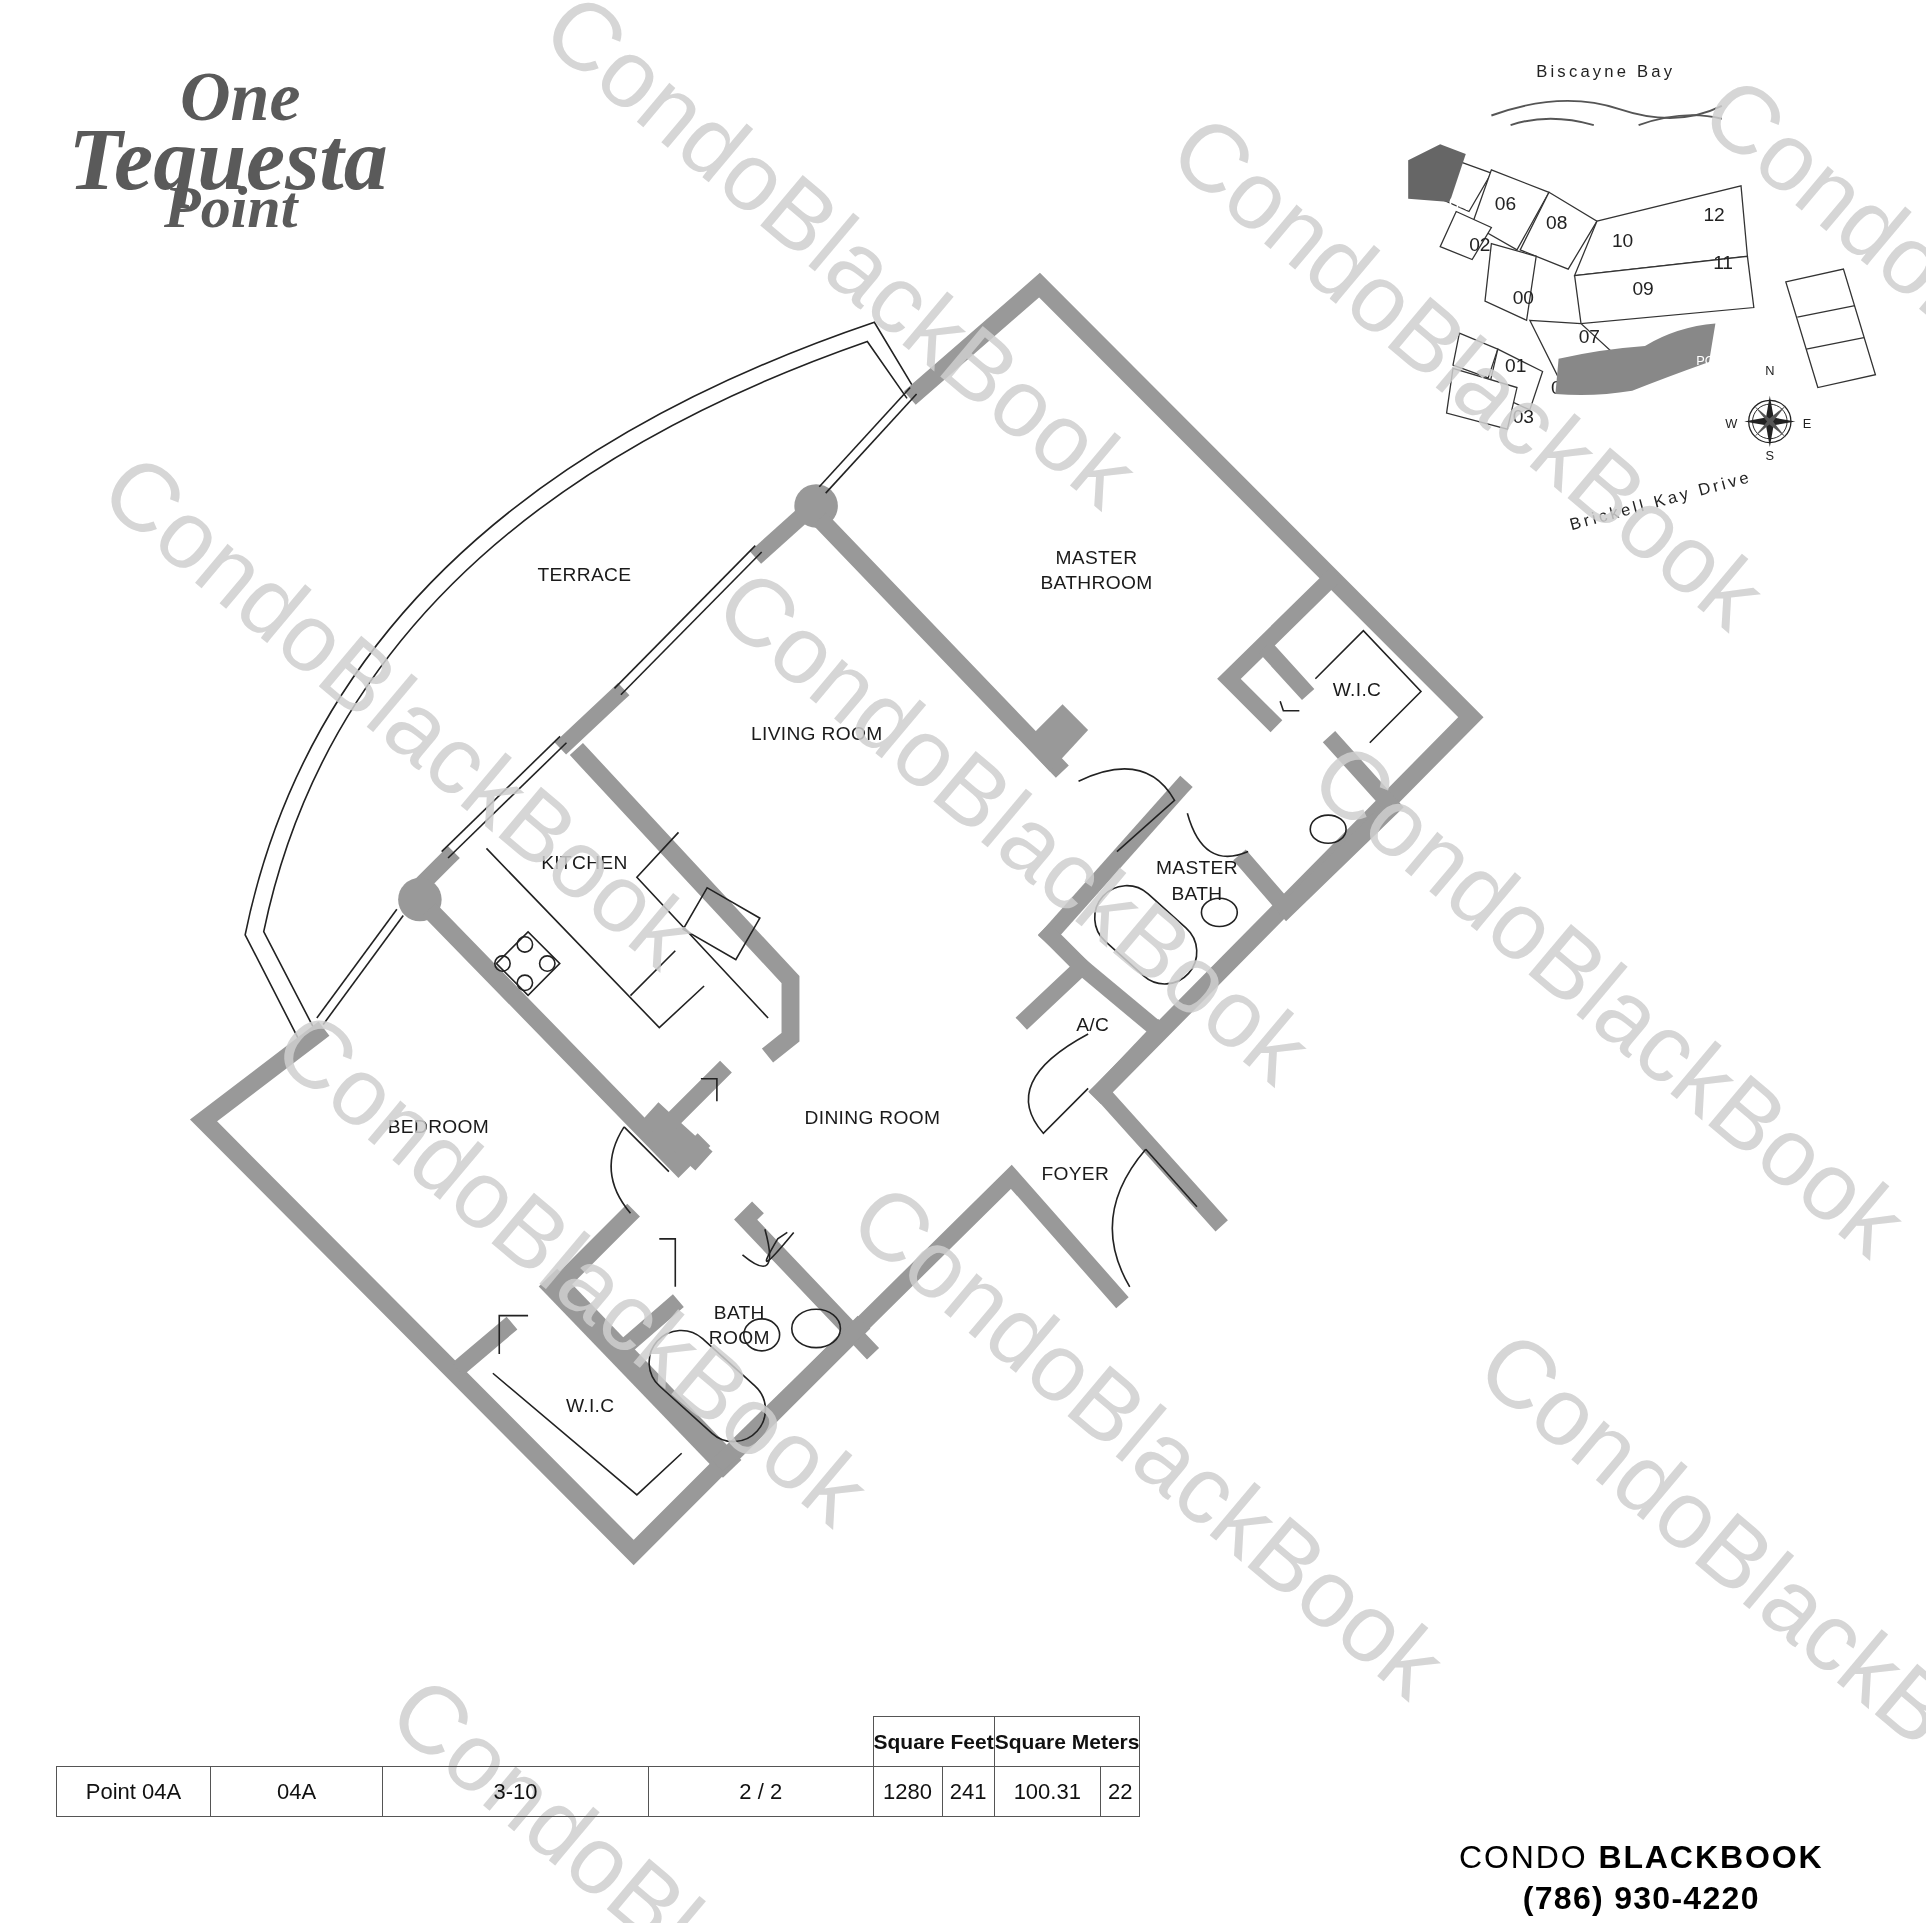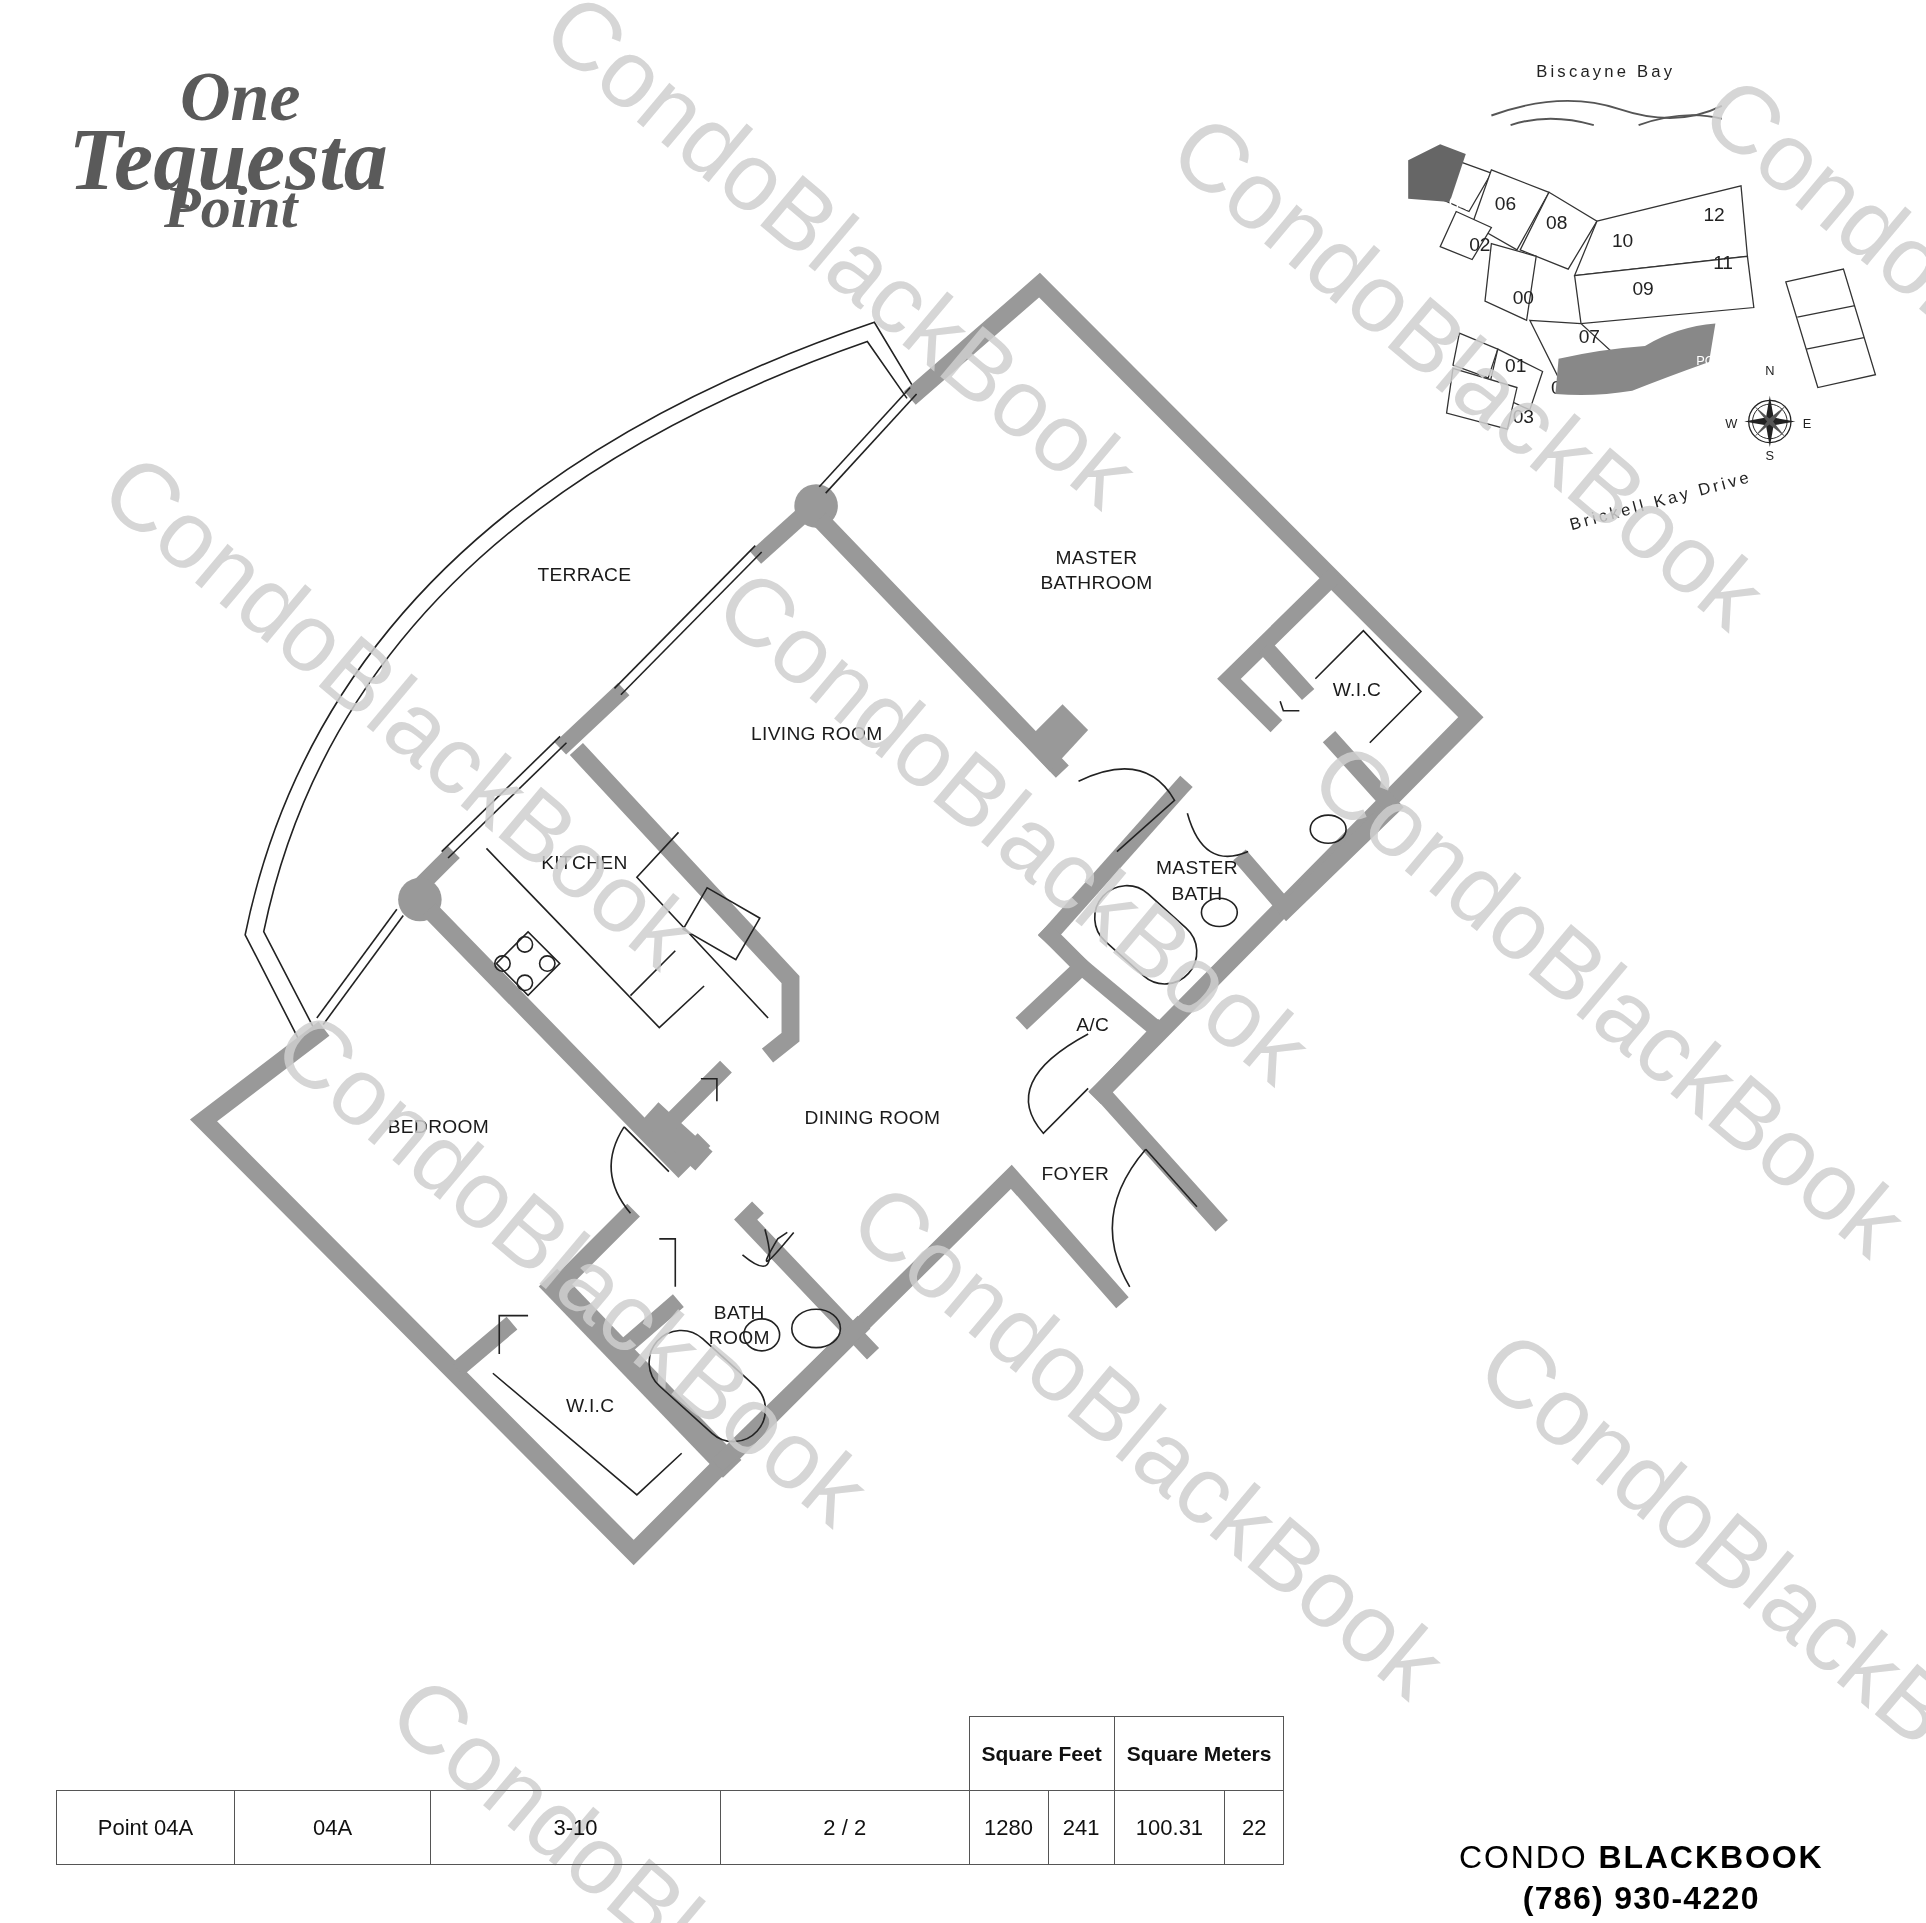--- a/index.html
+++ b/index.html
@@ -7,21 +7,21 @@
   #plan { position:absolute; left:0; top:0; }
   .wall { stroke:#999999; fill:none; stroke-linecap:square; stroke-linejoin:miter; }
   .thin { stroke:#222; fill:none; stroke-width:2.5; }
   .room-label { font-family:"Liberation Sans", sans-serif; font-size:30px; fill:#1a1a1a; text-anchor:middle; letter-spacing:0.5px; }
   .wm { font-family:"Liberation Sans", sans-serif; font-size:150px; fill:#cfcfcf; opacity:0.85; }
   .logo { position:absolute; left:62px; top:51px; width:307px; height:192px; color:#5a5a5a; font-family:"Liberation Serif", serif; font-style:italic; font-weight:bold; }
   .logo .l1 { position:absolute; left:118px; top:6.4px; font-size:70px; }
   .logo .l2 { position:absolute; left:6.4px; top:58px; font-size:88px; }
   .logo .l3 { position:absolute; left:102px; top:122px; font-size:60px; }
   table.spec { position:absolute; left:56px; top:1716px; border-collapse:collapse; font-family:"Liberation Sans", sans-serif; color:#111; }
-  table.spec td { border:1.3px solid #555; text-align:center; height:49px; font-size:22px; padding:12px; }
+  table.spec td { border:1.3px solid #555; text-align:center; height:49px; font-size:22px; padding:0; }
   table.spec td.blank { border:none; border-bottom:1.9px solid #555; }
   table.spec .hd { font-weight:bold; font-size:21px; }
   .brand { position:absolute; left:1459px; top:1839px; text-align:center; font-family:"Liberation Sans", sans-serif; font-weight:bold; color:#000; }
   .brand .b1 { font-size:32px; letter-spacing:1.9px; }
   .brand .b1 .light { font-weight:normal; }
   .brand .b2 { font-size:32px; letter-spacing:1.3px; margin-top:4px; }
   .keyplan-text { font-family:"Liberation Sans", sans-serif; font-size:26px; fill:#222; letter-spacing:5px; }
   .unit-num { font-family:"Liberation Sans", sans-serif; font-size:30px; fill:#222; text-anchor:middle; }
 </style>
 </head>

